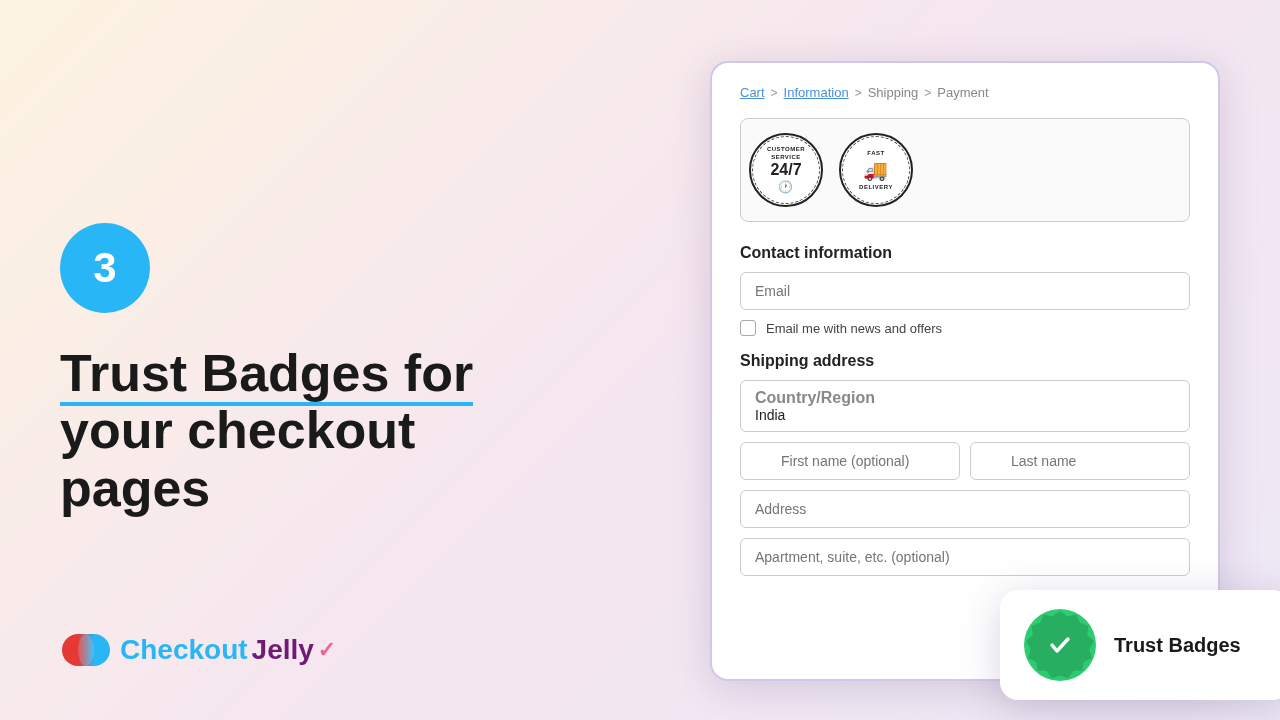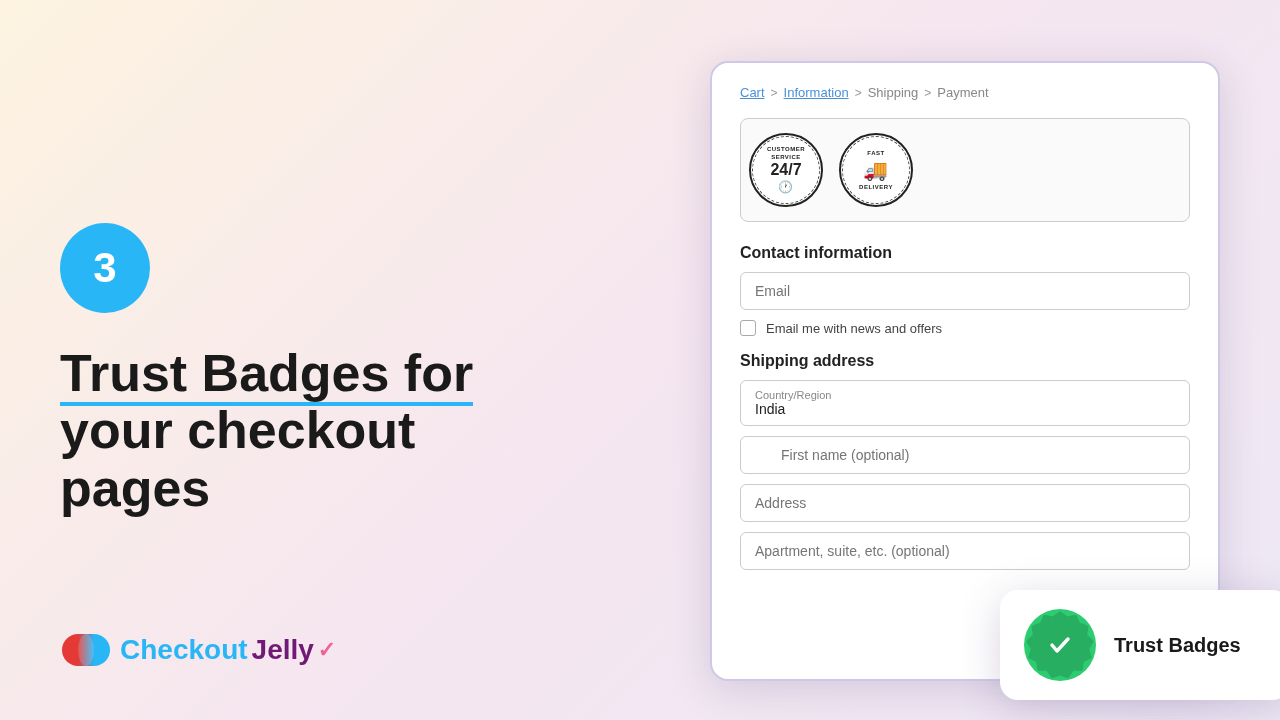--- a/index.html
+++ b/index.html
@@ -175,22 +175,23 @@
 
     .country-field {
       border: 1.5px solid #ccc;
       border-radius: 6px;
       padding: 8px 14px;
       width: 100%;
       margin-bottom: 10px;
       background: white;
     }
     .country-field .field-label {
-      font-size: 11px;
+      font-size: 16px;
       color: #888;
+      font-weight: bold;
     }
     .country-field .field-value {
       font-size: 14px;
       color: #222;
       font-weight: 500;
     }
 
     .checkbox-row {
       display: flex;
       align-items: center;
@@ -340,20 +341,21 @@
     </div>
 
     
     <div class="section-label">Shipping address</div>
     <div class="country-field">
       <div class="field-label">Country/Region</div>
       <div class="field-value">India</div>
     </div>
     <div class="form-field-group">
       <input class="form-field" type="text" placeholder="First name (optional)" style="">
+      <input class="form-field" type="text" placeholder="Last name" style="">
     </div>
     <input class="form-field" type="text" placeholder="Address" style="">
     <input class="form-field" type="text" placeholder="Apartment, suite, etc. (optional)" style="">
   </div>
 </div>
 
 <div class="trust-badge-card">
 
   <div class="green-badge-icon">
     <svg class="checkmark-svg" width="40" height="40" viewBox="0 0 40 40">

